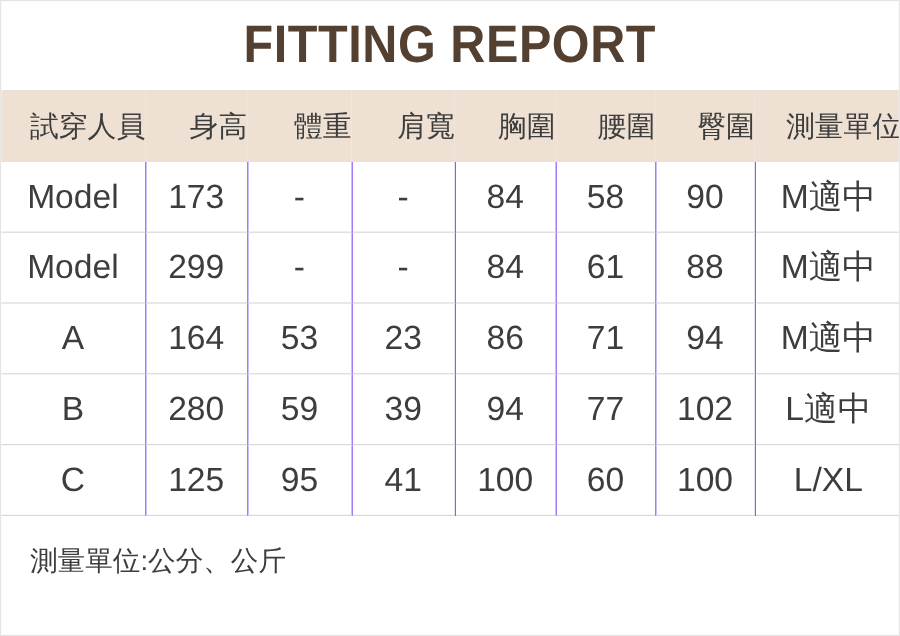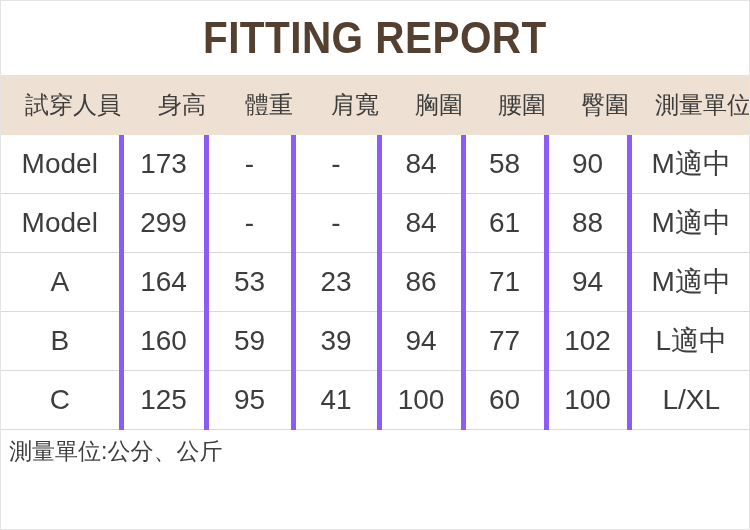--- a/index.html
+++ b/index.html
@@ -51,34 +51,34 @@
   table.fit-table tbody td {
     height: 58px;
     text-align: center;
     vertical-align: middle;
     font-size: 28px;
     font-weight: 300;
     padding: 0;
     background: #ffffff;
   }
   table.fit-table tbody td + td {
-    border-left: 5px solid #8b5cf6;
+    border-left: 1px solid #8b5cf6;
   }
   table.fit-table tbody tr + tr td {
     border-top: 1px solid #d9d9d9;
   }
   .footer {
     flex: 1 1 auto;
     padding: 5px 8px 0 8px;
     color: #3d3d3d;
     font-size: 23px;
     line-height: 32px;
   }
   .footer .note-line {
-    margin: 0;
+    margin: 16px;
   }
 </style>
 </head>
 <body>
 
 <div class="page">
 
   <div class="title-bar">
     <span class="title-text">FITTING REPORT</span>
   </div>
@@ -132,21 +132,21 @@
         <td>164</td>
         <td>53</td>
         <td>23</td>
         <td>86</td>
         <td>71</td>
         <td>94</td>
         <td>M適中</td>
       </tr>
       <tr>
         <td>B</td>
-        <td>160</td>
+        <td>280</td>
         <td>59</td>
         <td>39</td>
         <td>94</td>
         <td>77</td>
         <td>102</td>
         <td>L適中</td>
       </tr>
       <tr>
         <td>C</td>
         <td>125</td>

